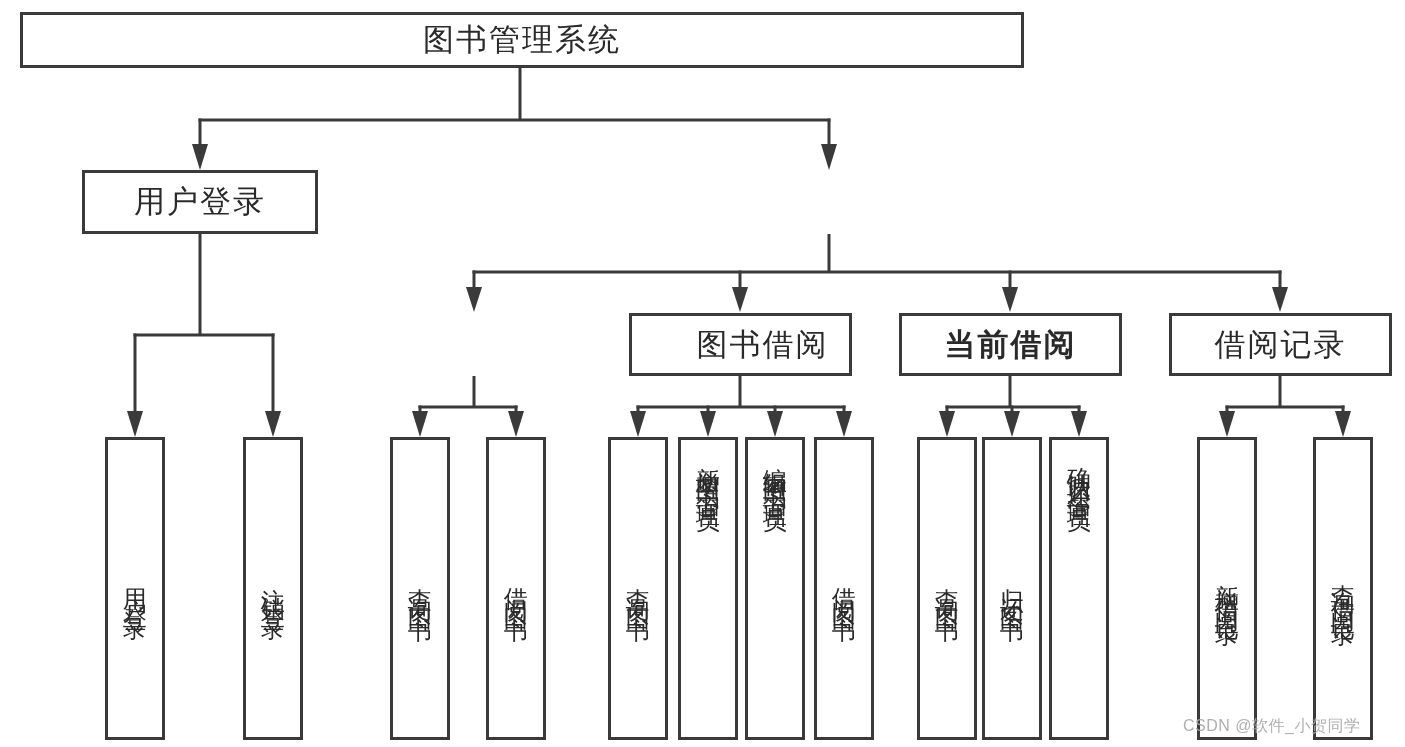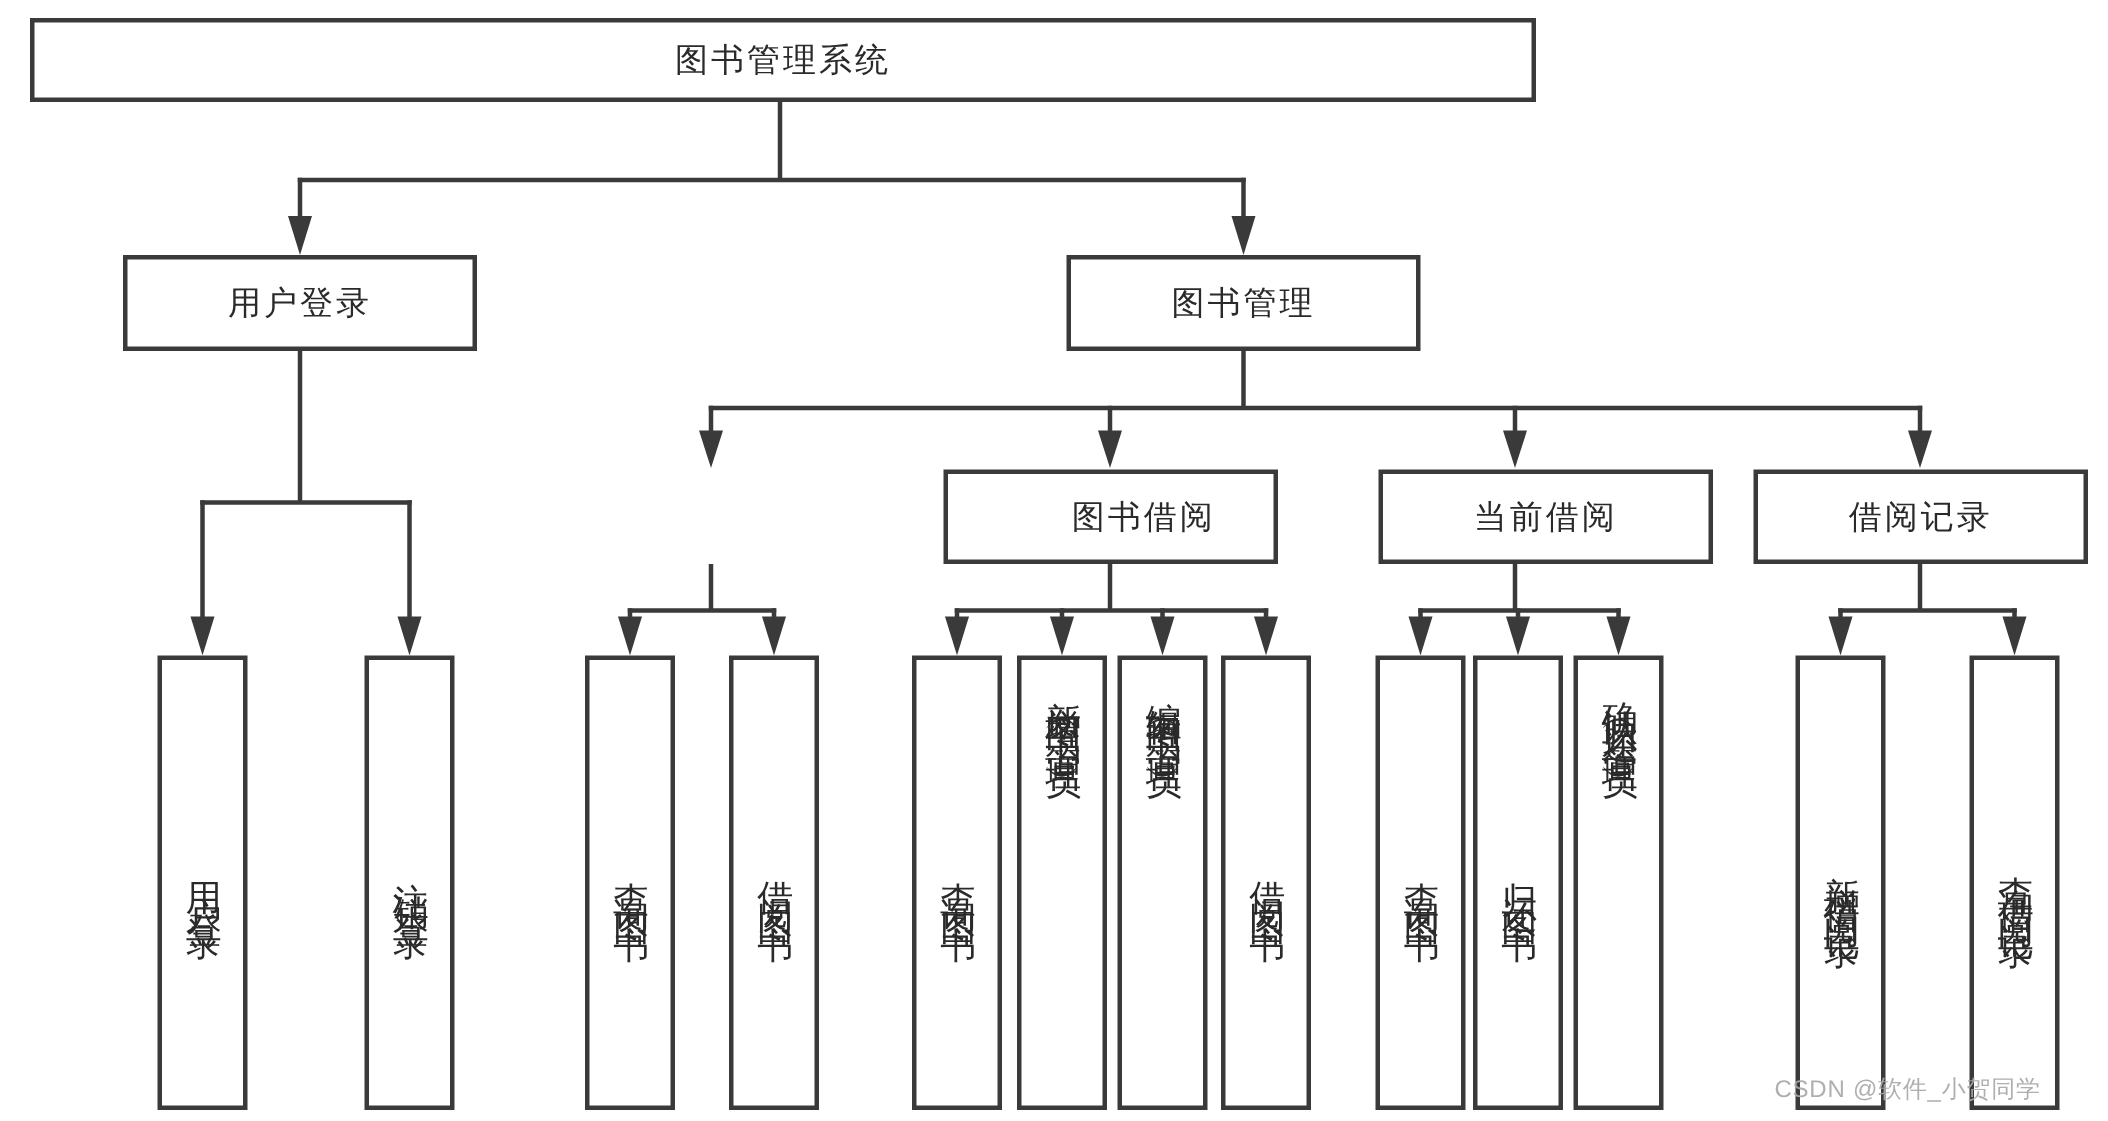--- a/index.html
+++ b/index.html
@@ -20,21 +20,21 @@
   .box {
     position: absolute;
     box-sizing: border-box;
     border: 3px solid #3a3a3a;
     background: #ffffff;
     display: flex;
     align-items: center;
     justify-content: center;
   }
   .box.h {
-    font-size: 22px;
+    font-size: 31px;
     letter-spacing: 2px;
     white-space: nowrap;
   }
   .box.root  { left: 20px;  top: 12px;  width: 1004px; height: 56px; }
   .box.lvl2  { top: 170px; width: 236px; height: 64px; }
   .box.lvl3  { top: 313px; width: 223px; height: 63px; }
   .box.leaf  { top: 437px; width: 60px;  height: 303px; }
   .box.leaf.long { align-items: flex-start; }
   .vtext {
     writing-mode: vertical-rl;
@@ -126,24 +126,23 @@
       <polygon points="1004,411 1020,411 1012,437"></polygon>
       <polygon points="1071,411 1087,411 1079,437"></polygon>
       <polygon points="1219,411 1235,411 1227,437"></polygon>
       <polygon points="1335,411 1351,411 1343,437"></polygon>
     </g>
   </svg>
 
   <div class="box h root">图书管理系统</div>
 
   <div class="box h lvl2" style="left:82px;">用户登录</div>
-  <div class="box h lvl2" style="left:711px;">图书管理</div>
 
   <div class="box h lvl3" style="left:629px;padding-left:44px;">图书借阅</div>
-  <div class="box h lvl3" style="left:919px;">当前借阅</div>
+  <div class="box h lvl3" style="left:899px;font-weight:bold;">当前借阅</div>
   <div class="box h lvl3" style="left:1169px;">借阅记录</div>
 
   <div class="box leaf" style="left:105px;">
     <span class="vtext">用户登录</span>
   </div>
   <div class="box leaf" style="left:243px;">
     <span class="vtext">注销登录</span>
   </div>
 
   <div class="box leaf" style="left:390px;">

